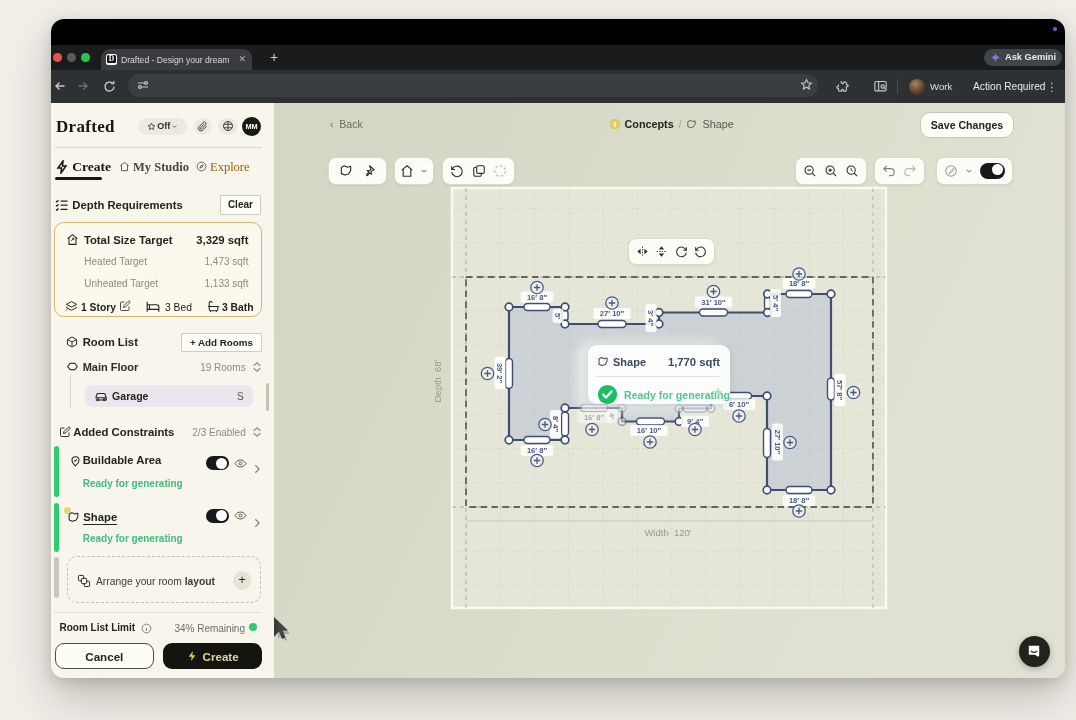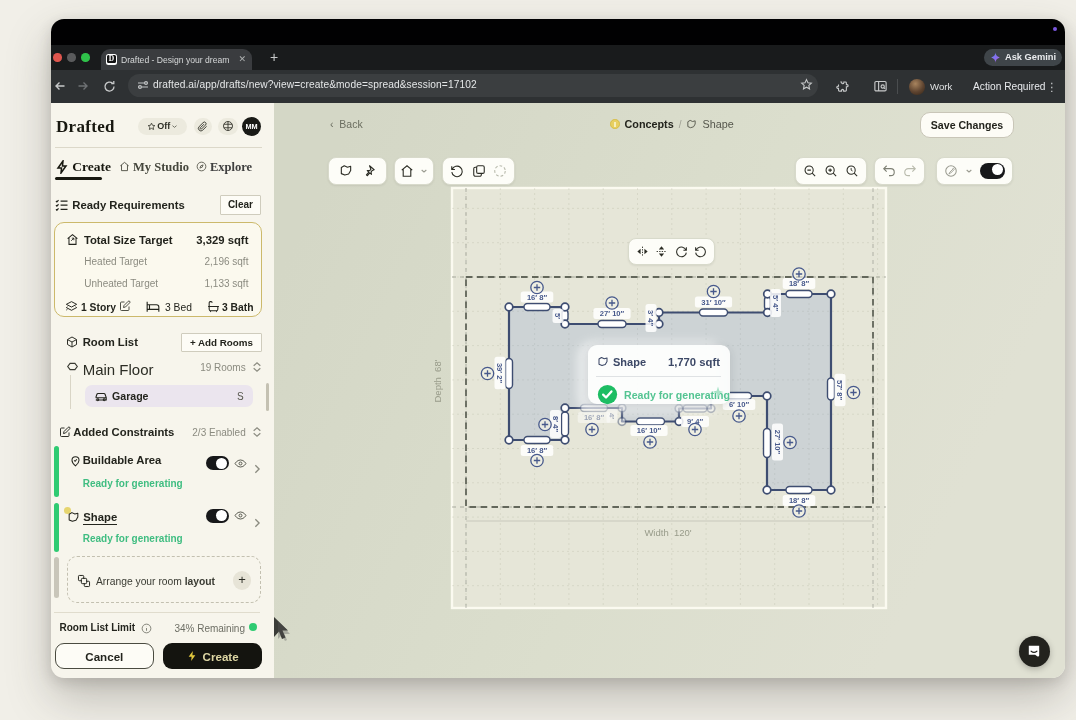--- a/index.html
+++ b/index.html
@@ -64,21 +64,20 @@
       </svg>
  <svg class="abs" style="left:52px;top:9.5px" width="13" height="13" viewBox="0 0 13 13" fill="none" stroke="#c7c9ca" stroke-width="1.3">
         <path d="M11 6.5a4.5 4.5 0 1 1-1.4-3.2M10.8 1v2.6H8.2"></path>
       </svg>
  <div class="pillbar">
    <svg class="abs" style="left:9px;top:5.5px" width="12" height="12" viewBox="0 0 12 12" fill="none" stroke="#c2c4c5" stroke-width="1.2">
           <path d="M1 4h7M10.5 4h.5M1 8h1M4.5 8h6.5"></path>
           <circle cx="9" cy="4" r="1.4"></circle>
           <circle cx="3" cy="8" r="1.4"></circle>
         </svg>
-   <div class="abs" style="left:25px;top:5px;color:#e4e6e7;font-size:10.2px;letter-spacing:.1px">drafted.ai/app/drafts/new?view=create&amp;mode=spread&amp;session=17102</div>
    <svg class="abs" style="left:672px;top:4.5px" width="13" height="13" viewBox="0 0 24 24" fill="none" stroke="#c7c9ca" stroke-width="2">
           <path d="m12 3 2.7 5.8 6.3.7-4.7 4.3 1.3 6.2L12 16.9 6.4 20l1.3-6.2L3 9.5l6.3-.7Z"></path>
         </svg>
  </div>
  <svg class="abs" style="left:784px;top:9.5px" width="14" height="14" viewBox="0 0 24 24" fill="none" stroke="#c7c9ca" stroke-width="1.9">
         <path d="M9 3.5h2.5v1.2a1.8 1.8 0 0 0 3.6 0V3.5H18a1.5 1.5 0 0 1 1.5 1.5v3h1.2a1.8 1.8 0 0 1 0 3.6h-1.2v6a1.5 1.5 0 0 1-1.5 1.5h-3.2v-1.2a1.8 1.8 0 0 0-3.6 0v1.2H7.5A1.5 1.5 0 0 1 6 17.6v-3.2H4.8a1.8 1.8 0 0 1 0-3.6H6V7.5"></path>
       </svg>
  <svg class="abs" style="left:822px;top:9px" width="15" height="15" viewBox="0 0 24 24" fill="none" stroke="#c7c9ca" stroke-width="1.8">
         <rect x="3" y="4" width="18" height="15" rx="2"></rect>
         <path d="M9 4v15"></path>
@@ -122,37 +121,37 @@
  <div class="abs srf" style="left:21.3px;top:56px;font-size:13.5px;font-weight:700;color:#17170f">Create</div>
  <div class="abs" style="left:4.4px;top:74.4px;width:47px;height:2.6px;background:#17170f;border-radius:2px"></div>
  <svg class="abs" style="left:68px;top:58px" width="11" height="11" viewBox="0 0 24 24" fill="none" stroke="#4c4d42" stroke-width="2">
           <path d="M3 10.5 12 3l9 7.5M5.5 8.8V21h13V8.8"></path>
         </svg>
  <div class="abs srf" style="left:82px;top:56.5px;font-size:12.5px;font-weight:600;color:#45463c">My Studio</div>
  <svg class="abs" style="left:145px;top:58px" width="11" height="11" viewBox="0 0 24 24" fill="none" stroke="#4c4d42" stroke-width="1.8">
           <circle cx="12" cy="12" r="9.5"></circle>
           <path d="m15.5 8.5-2 5-5 2 2-5Z"></path>
         </svg>
- <div class="abs srf" style="left:159px;top:56.5px;font-size:12.5px;font-weight:700;color:#404040">Explore</div>
+ <div class="abs srf" style="left:159px;top:56.5px;font-size:12.5px;font-weight:400;color:#a16207">Explore</div>
 
  <svg class="abs" style="left:4px;top:96px" width="13" height="12" viewBox="0 0 14 13" fill="none" stroke="#23241d" stroke-width="1.3">
           <path d="M1 2.2 2 3.2 3.8 1.2M1 6.7 2 7.7 3.8 5.7M1 11.2 2 12.2 3.8 10.2M6 2.2h7.5M6 6.7h7.5M6 11.2h7.5"></path>
         </svg>
- <div class="abs" style="left:21.3px;top:96.2px;font-size:11.3px;font-weight:700;color:#23241d">Ready Requirements</div>
+ <div class="abs" style="left:21.3px;top:96.2px;font-size:11.3px;font-weight:700;color:#23241d">Depth Requirements</div>
  <div class="abs sbtn" style="left:168.9px;top:91.7px;width:41px;height:20px;font-size:10px">Clear</div>
 
  <div class="abs" style="left:3.3px;top:118.7px;width:207.8px;height:95.3px;border:1.4px solid #ccb96b;border-radius:10px;background:#fbf9ee"></div>
  <svg class="abs" style="left:15px;top:130px" width="13" height="13" viewBox="0 0 24 24" fill="none" stroke="#23241d" stroke-width="1.9">
           <path d="M3 10.5 12 3l9 7.5M5.5 8.8V21h13V8.8"></path>
           <path d="m9.5 14.5 5-5m0 0h-3.8m3.8 0v3.8" stroke-width="1.6"></path>
         </svg>
  <div class="abs" style="left:32.9px;top:130.7px;font-size:11.3px;font-weight:700;color:#23241d">Total Size Target</div>
  <div class="abs" style="right:25.6px;top:130.7px;font-size:11.3px;font-weight:700;color:#23241d">3,329 sqft</div>
  <div class="abs gr" style="left:33.3px;top:153px;font-size:10px">Heated Target</div>
- <div class="abs gr" style="right:25.6px;top:153px;font-size:10px">2,196 sqft</div>
+ <div class="abs gr" style="right:25.6px;top:153px;font-size:10px">1,473 sqft</div>
  <div class="abs gr" style="left:33.3px;top:174.9px;font-size:10px">Unheated Target</div>
  <div class="abs gr" style="right:25.6px;top:174.9px;font-size:10px">1,133 sqft</div>
  <svg class="abs" style="left:13.5px;top:196.5px" width="13" height="13" viewBox="0 0 24 24" fill="none" stroke="#23241d" stroke-width="1.8">
           <path d="m2.5 8 9.5-5 9.5 5-9.5 5Z"></path>
           <path d="m4.5 12.5-2 1.5 9.5 5 9.5-5-2-1.5M4.5 17l-2 1.5"></path>
         </svg>
  <div class="abs" style="left:30px;top:199px;font-size:10.3px;font-weight:700;color:#23241d">1 Story</div>
  <svg class="abs" style="left:68px;top:197px" width="12" height="12" viewBox="0 0 24 24" fill="none" stroke="#3a3b32" stroke-width="1.8">
           <path d="M11 4H5a2 2 0 0 0-2 2v13a2 2 0 0 0 2 2h13a2 2 0 0 0 2-2v-6"></path>
           <path d="M18.4 2.6a2.1 2.1 0 0 1 3 3L13 14l-4 1 1-4Z"></path>
@@ -168,21 +167,21 @@
 
  <svg class="abs" style="left:15px;top:233px" width="12" height="12" viewBox="0 0 24 24" fill="none" stroke="#23241d" stroke-width="1.9">
           <path d="M12 2 21 7v10l-9 5-9-5V7Z"></path>
           <path d="M3.5 7.5 12 12l8.5-4.5M12 12v9.5"></path>
         </svg>
  <div class="abs" style="left:31.7px;top:233.2px;font-size:11.3px;font-weight:700;color:#23241d">Room List</div>
  <div class="abs sbtn" style="left:130.3px;top:229.7px;width:80.4px;height:19px;font-size:9.8px">+ Add Rooms</div>
  <svg class="abs" style="left:15.5px;top:259px" width="11" height="9" viewBox="0 0 16 12" fill="none" stroke="#3a3b32" stroke-width="1.7">
           <path d="M4.5 1.5h7L15 6l-3.5 4.5h-7L1 6Z"></path>
         </svg>
- <div class="abs" style="left:31.7px;top:258px;font-size:15px;font-weight:400;color:#2c2d25">Main Floor</div>
+ <div class="abs" style="left:31.7px;top:258px;font-size:11px;font-weight:700;color:#2c2d25">Main Floor</div>
  <div class="abs gr" style="right:28.3px;top:258.6px;font-size:10px">19 Rooms</div>
  <svg class="abs" style="left:201px;top:258.5px" width="10" height="10" viewBox="0 0 12 12" fill="none" stroke="#8b8b80" stroke-width="1.5">
           <path d="M2 4.5 6 1l4 3.5M2 7.5 6 11l4-3.5"></path>
         </svg>
  <div class="abs" style="left:19px;top:272px;width:1.3px;height:34px;background:#d9d5c6"></div>
  <div class="abs" style="left:34px;top:282.3px;width:168px;height:21.4px;background:#ebe5ee;border-radius:7px"></div>
  <svg class="abs" style="left:43px;top:287px" width="14" height="12" viewBox="0 0 24 20" fill="none" stroke="#23241d" stroke-width="1.8">
           <path d="M3 13 5 7a2 2 0 0 1 1.9-1.4h10.2A2 2 0 0 1 19 7l2 6M3 13h18v4h-2.5M3 17h2.5M8 17h8"></path>
           <circle cx="6.5" cy="16.5" r="1.6"></circle>
           <circle cx="17.5" cy="16.5" r="1.6"></circle>

